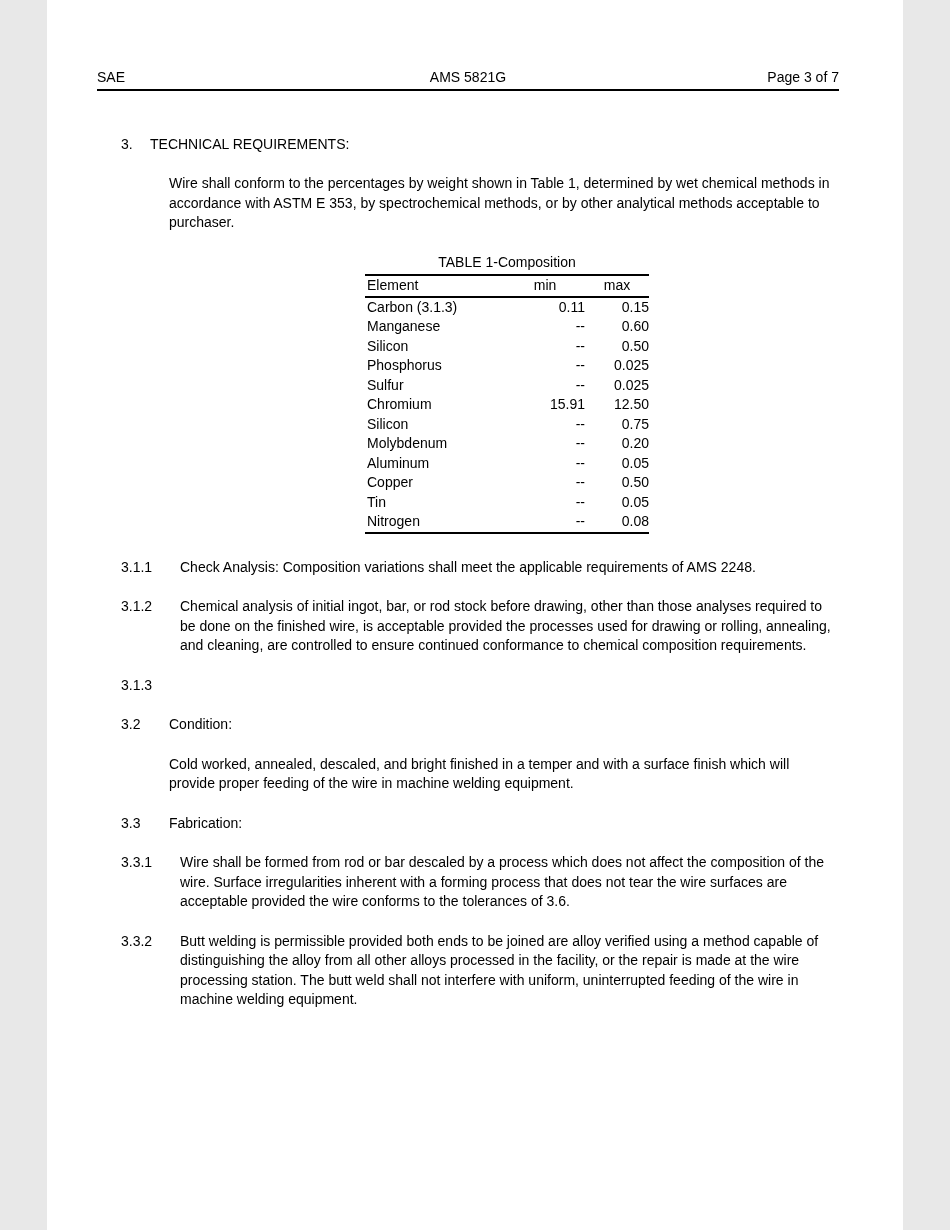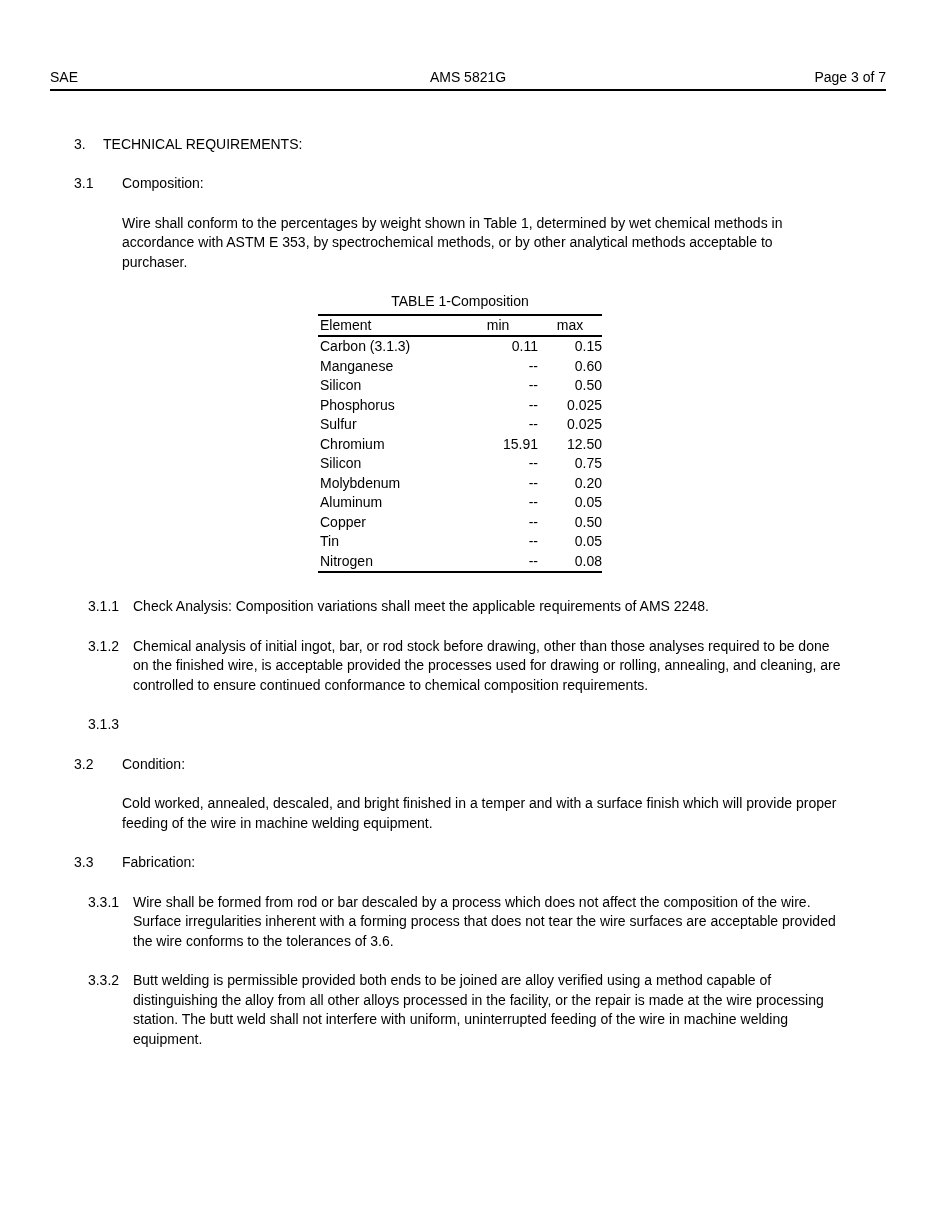--- a/index.html
+++ b/index.html
@@ -1,18 +1,18 @@
 <!DOCTYPE html>
 <html><head>
 <meta charset="utf-8">
 <style>
   html, body { margin: 0; padding: 0; background: #e8e8e8; }
   .page {
     position: relative;
-    width: 950px;
+    width: 856px;
     height: 1230px;
     margin: 0 auto;
     background: #ffffff;
     color: #000000;
     font-family: "Liberation Sans", "DejaVu Sans", sans-serif;
     font-size: 14px;
     line-height: 19.5px;
     box-sizing: border-box;
     padding: 68px 64px 12px 50px;
     overflow: hidden;
@@ -29,21 +29,21 @@
   .hdr .h-center { text-align: center; }
   .hdr .h-right  { text-align: right; }
 
   
   .content { margin-left: 24px; }
 
   .sec { display: flex; margin-top: 20px; }
   .sec .num { flex: 0 0 auto; }
   .sec .num.w1 { width: 29px; }
   .sec .num.w2 { width: 48px; }
-  .sec .num.w3 { width: 59px; text-align: center; }
+  .sec .num.w3 { width: 59px; }
   .sec .txt { max-width: 715px; }
   .mt-44 { margin-top: 44px; }
 
   .para { margin-top: 20px; margin-left: 48px; max-width: 716px; }
 
   
   .table-block { margin-top: 20px; margin-left: 244px; width: 284px; margin-bottom: 24px; }
   .table-title { text-align: center; margin-bottom: 2px; }
   table.comp {
     width: 284px;
@@ -77,24 +77,20 @@
     <span class="h-right">Page 3 of 7</span>
   </div>
 
   <div class="content">
 
     <div class="sec mt-44">
       <span class="num w1">3.</span>
       <span class="txt">TECHNICAL REQUIREMENTS:</span>
     </div>
 
-    <div class="sec">
-      <span class="num w2">3.1</span>
-      <span class="txt">Composition:</span>
-    </div>
 
     <div class="para">Wire shall conform to the percentages by weight shown in Table 1, determined by wet chemical methods in accordance with ASTM E 353, by spectrochemical methods, or by other analytical methods acceptable to purchaser.</div>
 
     <div class="table-block">
       <div class="table-title">TABLE 1-Composition</div>
       <table class="comp">
         <colgroup>
             <col class="c-el">
             <col class="c-min">
             <col class="c-max">

